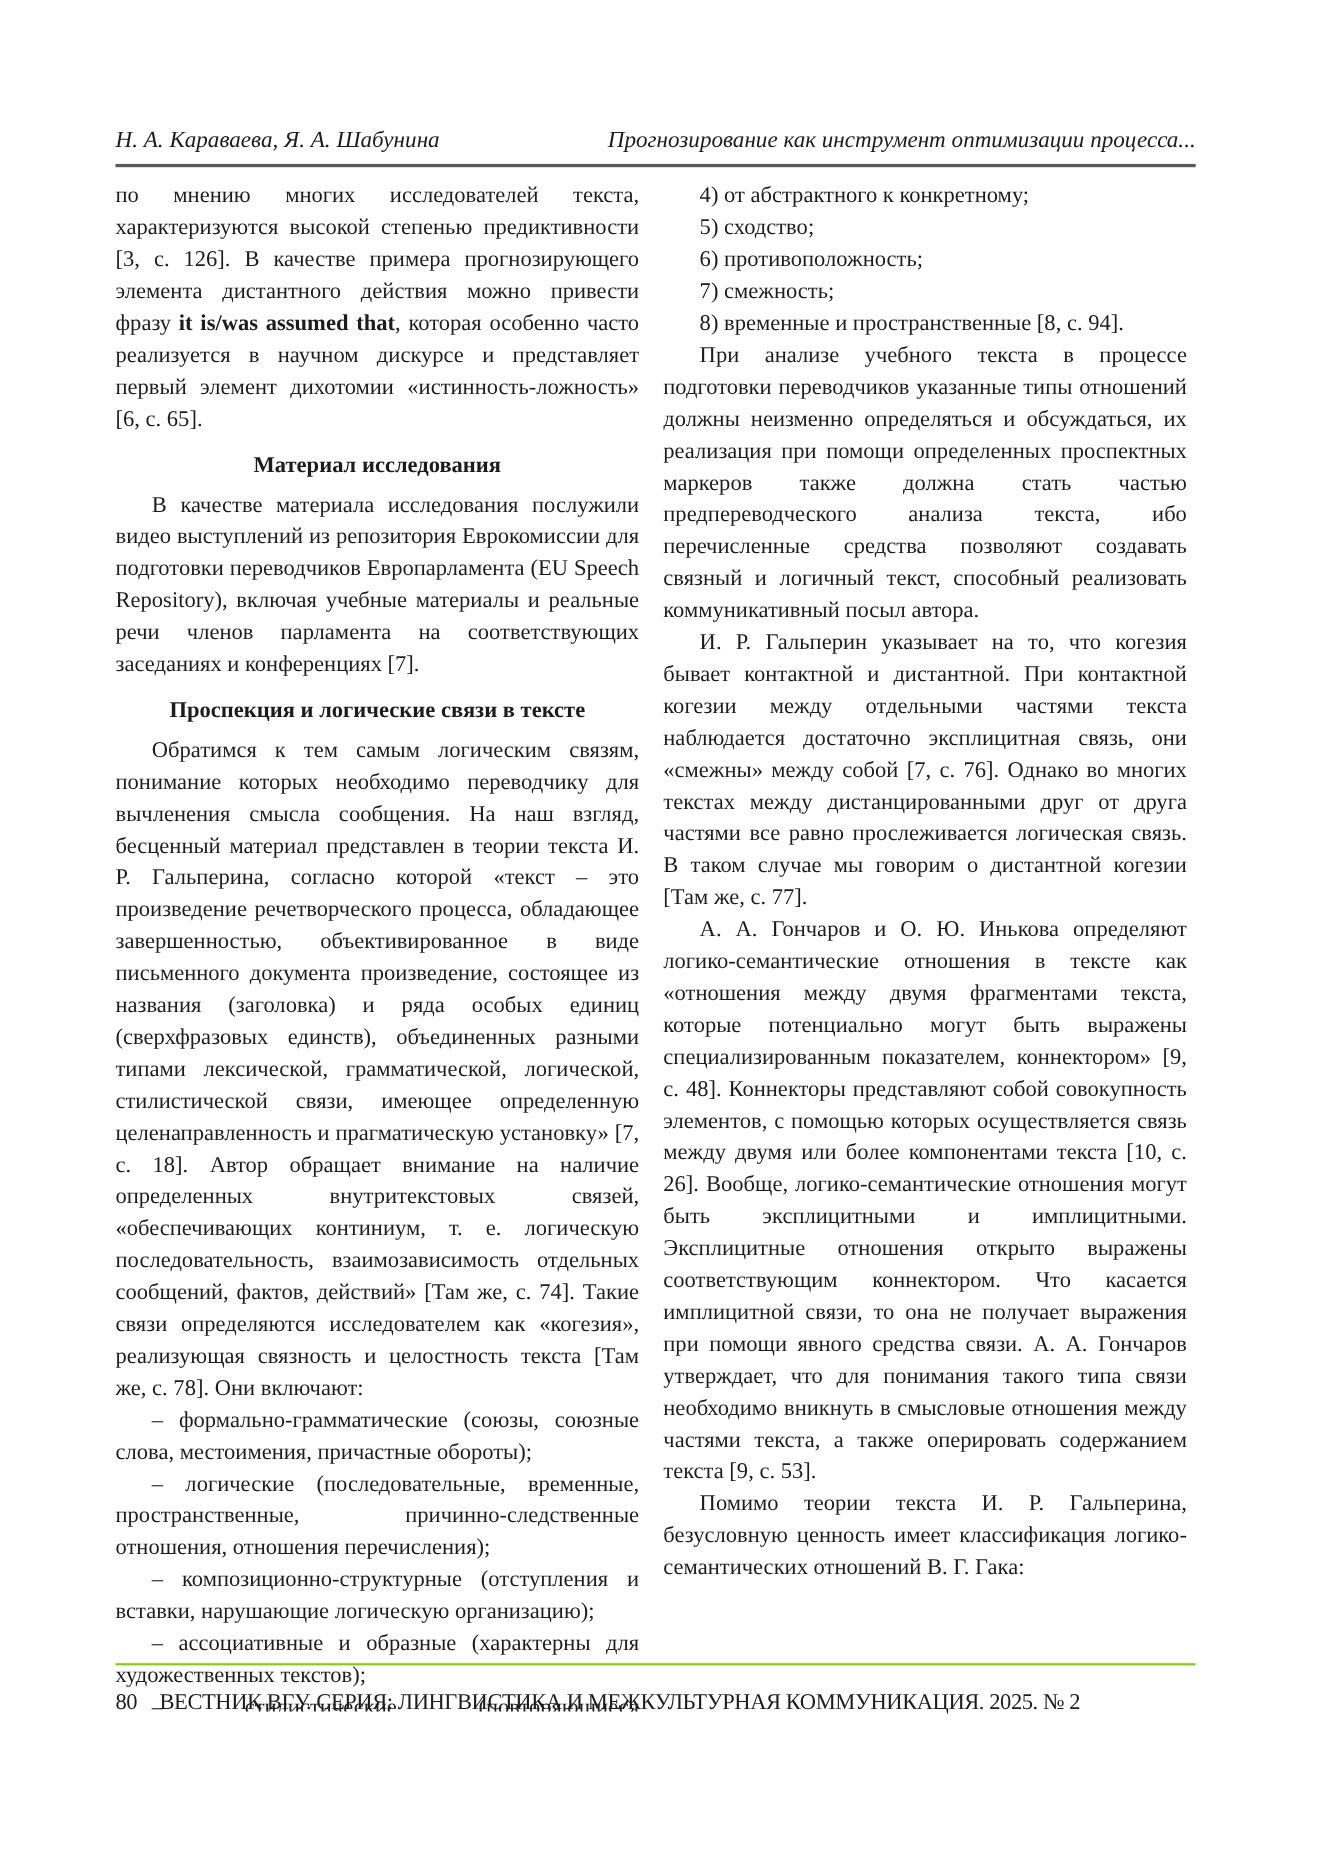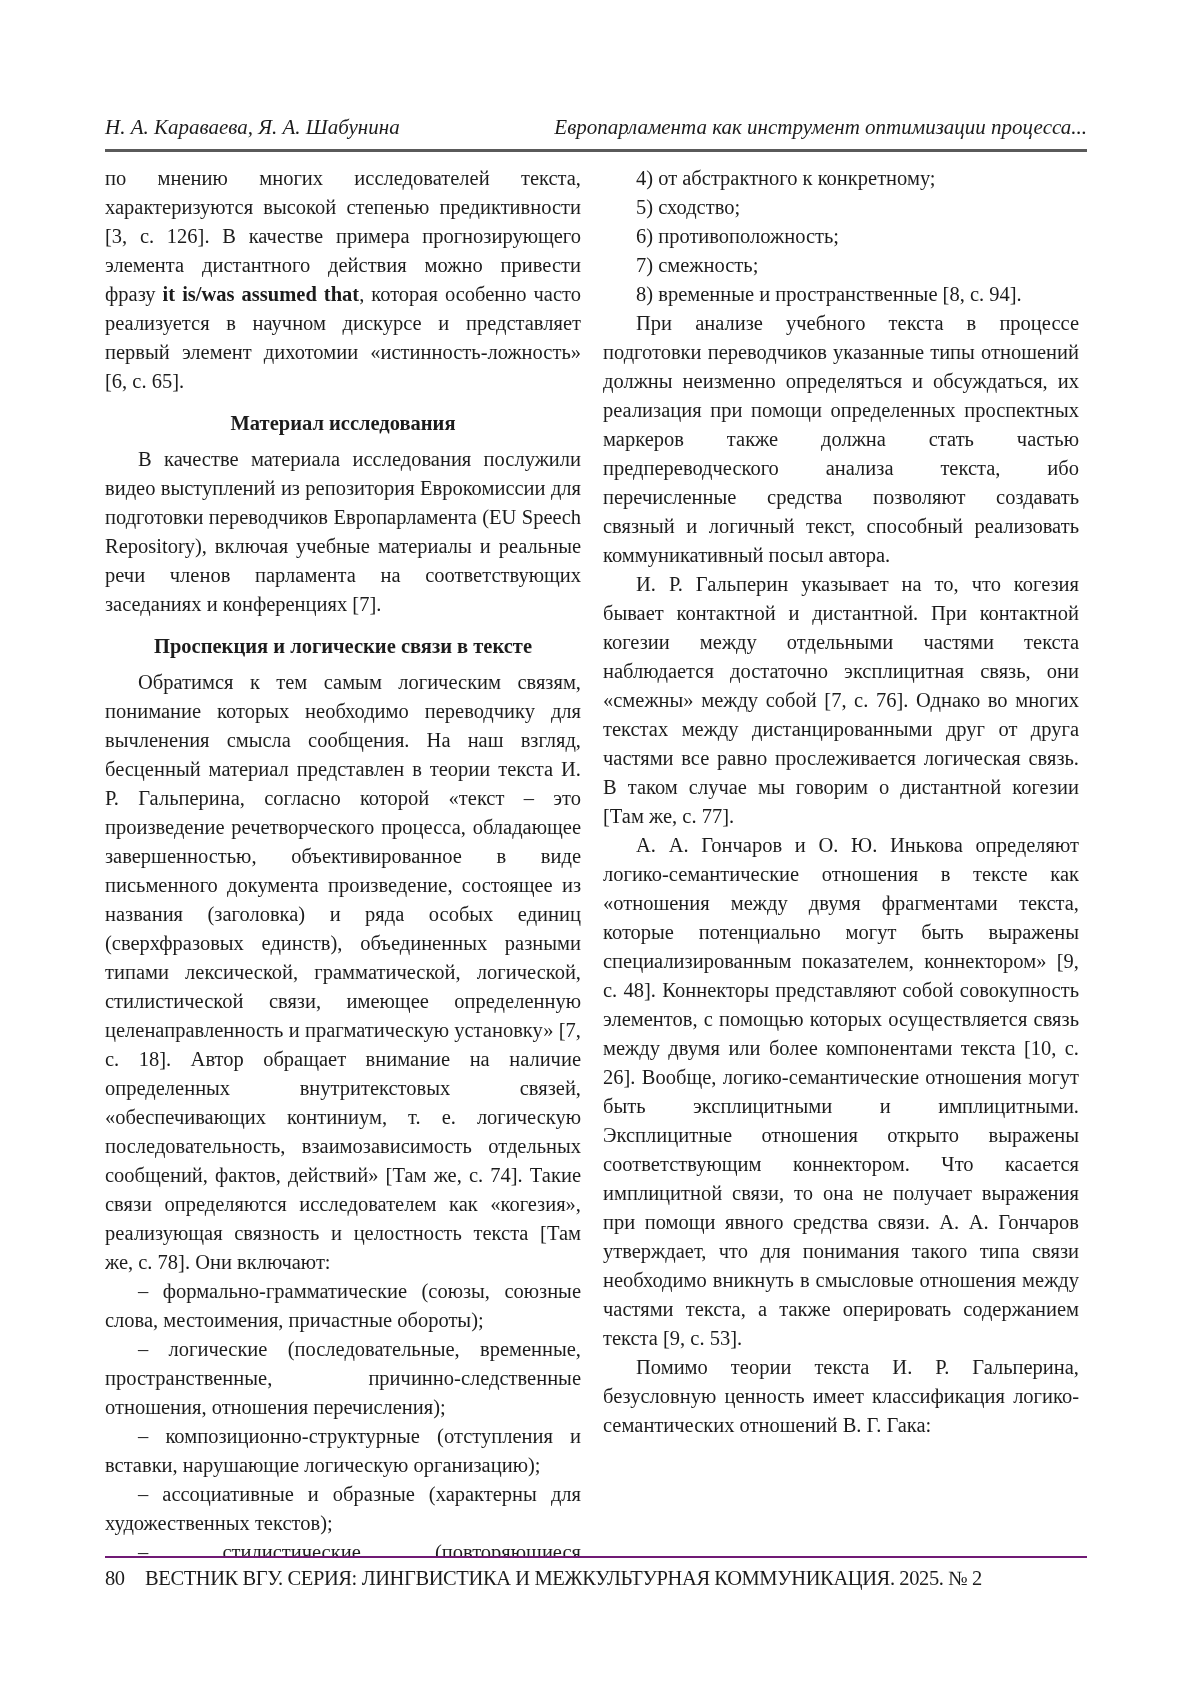--- a/index.html
+++ b/index.html
@@ -60,24 +60,24 @@
     font-weight: bold;
     text-align: center;
     text-indent: 0;
     margin: 13px 0 7px 0;
   }
   .b { font-weight: bold; }
   
   .footer {
     position: absolute;
     left: 105px;
-    top: 1556px;
+    top: 1512px;
     width: 982px;
-    border-top: 2px solid #701a75;
-    padding-top: 7px;
+    border-top: 2px solid #84cc16;
+    padding-top: 21px;
   }
   .footer-row {
     position: relative;
     font-size: 20.5px;
     line-height: 26px;
     letter-spacing: -0.4px;
   }
   .footer-pagenum {
     position: absolute;
     left: 0;
@@ -90,21 +90,21 @@
 </style>
 </head>
 <body>
 
 <div class="page">
 
   <div class="content">
 
     <div class="runhead">
       <span>Н. А. Караваева, Я. А. Шабунина</span>
-      <span>Европарламента как инструмент оптимизации процесса...</span>
+      <span>Прогнозирование как инструмент оптимизации процесса...</span>
     </div>
 
     <div class="columns">
 
       <div class="col">
         <p class="para noindent"><span>по мнению многих исследователей текста, характеризуются высокой степенью предиктивности [3, с. 126]. В качестве примера прогнозирующего элемента дистантного действия можно привести фразу </span><span class="b">it is/was assumed that</span><span>, которая особенно часто реализуется в научном дискурсе и представляет первый элемент дихотомии «истинность-ложность» [6, с. 65].</span></p>
 
         <p class="para heading">Материал исследования</p>
 
         <p class="para">В качестве материала исследования послужили видео выступлений из репозитория Еврокомиссии для подготовки переводчиков Европарламента (EU Speech Repository), включая учебные материалы и реальные речи членов парламента на соответствующих заседаниях и конференциях [7].</p>

